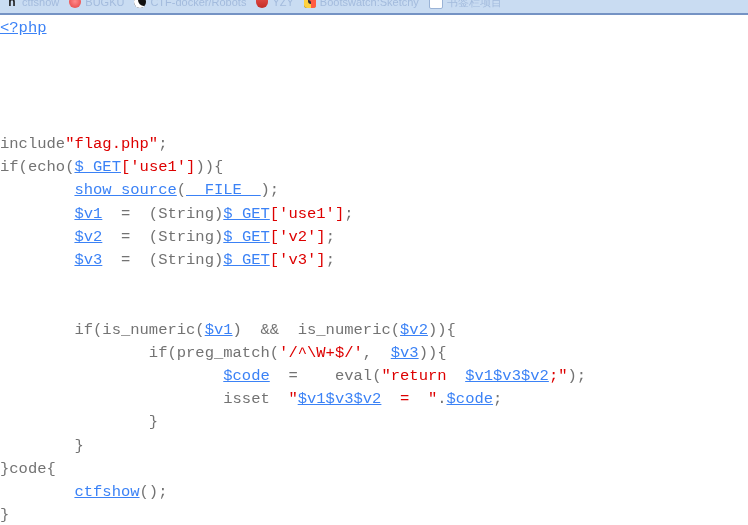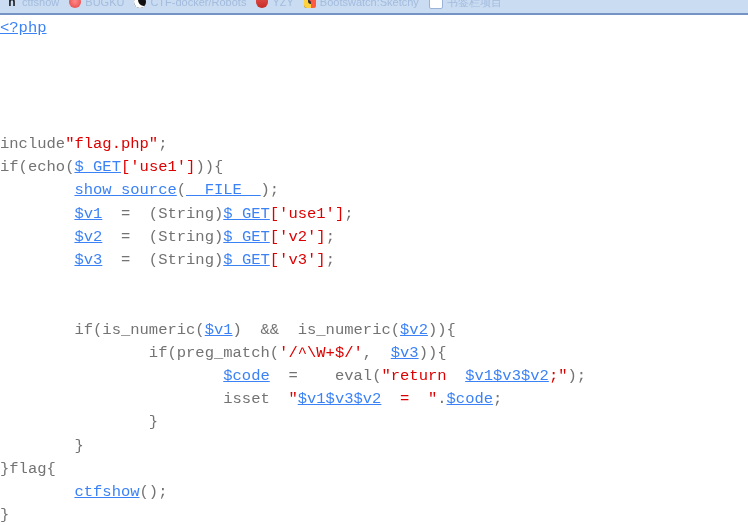--- a/index.html
+++ b/index.html
@@ -120,15 +120,15 @@
 <span><span class="tok-default">        </span><span class="tok-var">$v1</span><span class="tok-default">  </span><span class="tok-kw">=</span><span class="tok-default">  </span><span class="tok-kw">(String)</span><span class="tok-var">$_GET</span><span class="tok-str">[</span><span class="tok-str">'use1'</span><span class="tok-str">]</span><span class="tok-kw">;</span></span>
 <span><span class="tok-default">        </span><span class="tok-var">$v2</span><span class="tok-default">  </span><span class="tok-kw">=</span><span class="tok-default">  </span><span class="tok-kw">(String)</span><span class="tok-var">$_GET</span><span class="tok-str">[</span><span class="tok-str">'v2'</span><span class="tok-str">]</span><span class="tok-kw">;</span></span>
 <span><span class="tok-default">        </span><span class="tok-var">$v3</span><span class="tok-default">  </span><span class="tok-kw">=</span><span class="tok-default">  </span><span class="tok-kw">(String)</span><span class="tok-var">$_GET</span><span class="tok-str">[</span><span class="tok-str">'v3'</span><span class="tok-str">]</span><span class="tok-kw">;</span></span>
 <span class="blank-line"></span>
 <span><span class="tok-default">        </span><span class="tok-kw">if</span><span class="tok-kw">(</span><span class="tok-kw">is_numeric</span><span class="tok-kw">(</span><span class="tok-var">$v1</span><span class="tok-kw">)</span><span class="tok-default">  </span><span class="tok-kw">&amp;&amp;</span><span class="tok-default">  </span><span class="tok-kw">is_numeric</span><span class="tok-kw">(</span><span class="tok-var">$v2</span><span class="tok-kw">))</span><span class="tok-kw">{</span></span>
 <span><span class="tok-default">                </span><span class="tok-kw">if</span><span class="tok-kw">(</span><span class="tok-kw">preg_match</span><span class="tok-kw">(</span><span class="tok-str">'/^\W+$/'</span><span class="tok-kw">,</span><span class="tok-default">  </span><span class="tok-var">$v3</span><span class="tok-kw">))</span><span class="tok-kw">{</span></span>
 <span><span class="tok-default">                        </span><span class="tok-var">$code</span><span class="tok-default">  </span><span class="tok-kw">=</span><span class="tok-default">    </span><span class="tok-kw">eval</span><span class="tok-kw">(</span><span class="tok-str">"return  </span><span class="tok-var">$v1$v3$v2</span><span class="tok-str">;"</span><span class="tok-kw">)</span><span class="tok-kw">;</span></span>
 <span><span class="tok-default">                        </span><span class="tok-kw">isset</span><span class="tok-default">  </span><span class="tok-str">"</span><span class="tok-var">$v1$v3$v2</span><span class="tok-str">  =  "</span><span class="tok-kw">.</span><span class="tok-var">$code</span><span class="tok-kw">;</span></span>
 <span><span class="tok-default">                </span><span class="tok-kw">}</span></span>
 <span><span class="tok-default">        </span><span class="tok-kw">}</span></span>
-<span><span class="tok-kw">}</span><span class="tok-kw">flag</span><span class="tok-kw">{</span></span>
+<span><span class="tok-kw">}</span><span class="tok-kw">code</span><span class="tok-kw">{</span></span>
 <span><span class="tok-default">        </span><span class="tok-var">ctfshow</span><span class="tok-kw">(</span><span class="tok-kw">)</span><span class="tok-kw">;</span></span>
 <span><span class="tok-kw">}</span></span></code></pre>
 
 </body></html>

